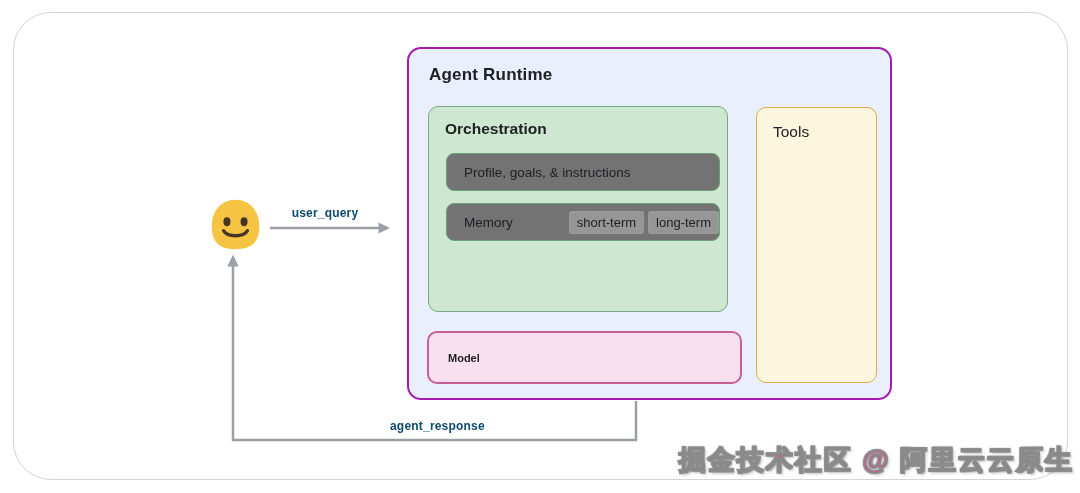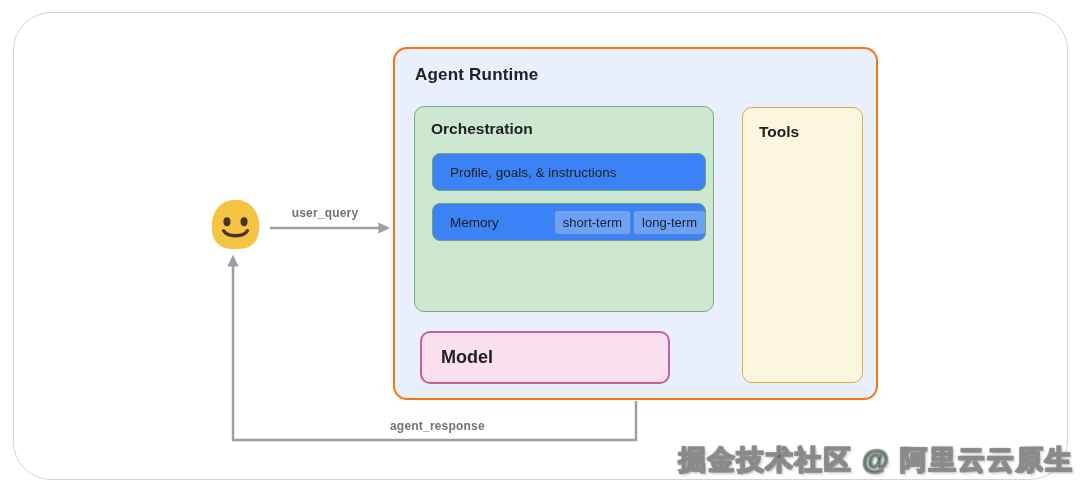--- a/index.html
+++ b/index.html
@@ -8,65 +8,65 @@
     overflow:hidden;font-family:"Liberation Sans",sans-serif;color:#202124;
   }
   .card{
     position:absolute;left:13px;top:12px;width:1053px;height:466px;
     border:1px solid #d3d3d3;border-radius:38px;background:#ffffff;
   }
   svg.arrows{position:absolute;left:0;top:0;width:1080px;height:493px;pointer-events:none;}
   svg.emoji{position:absolute;left:207px;top:197px;width:57px;height:57px;}
 
   .runtime{
-    position:absolute;left:393px;top:47px;width:485px;height:353px;
-    background:#e9effc;border:2px solid #f97316;border-radius:14px;box-sizing:border-box;
+    position:absolute;left:407px;top:47px;width:485px;height:353px;
+    background:#e9effc;border:2px solid #a21caf;border-radius:14px;box-sizing:border-box;
   }
   .runtime-title{position:absolute;left:20px;top:16px;font-size:17px;font-weight:700;letter-spacing:.2px;}
 
   .orchestration{
     position:absolute;left:19px;top:57px;width:300px;height:206px;
     background:#cde7d0;border:1.5px solid #79a983;border-radius:10px;box-sizing:border-box;
   }
   .orch-title{position:absolute;left:16px;top:13px;font-size:15.5px;font-weight:600;}
   .item{
     position:absolute;left:17px;width:274px;height:38px;
-    background:#3b82f6;border:1.3px solid #6fa278;border-radius:8px;box-sizing:border-box;
+    background:#737373;border:1.3px solid #6fa278;border-radius:8px;box-sizing:border-box;
     display:flex;align-items:center;font-size:13.5px;font-weight:500;
   }
   .item .txt{padding-left:17px;white-space:nowrap;}
   .item1{top:46px;}
   .item2{top:96px;padding-right:0;}
   .item3{top:149px;}
   .chips{margin-left:auto;display:flex;gap:4px;}
   .chip{
     border:1.4px dashed #9aa0a6;border-radius:3px;background:rgba(255,255,255,.25);
     padding:3px 7px;font-size:13px;font-weight:500;white-space:nowrap;
   }
 
   .model{
-    position:absolute;left:18px;top:282px;width:250px;height:53px;
+    position:absolute;left:18px;top:282px;width:315px;height:53px;
     background:#fae0ee;border:2px solid #c55f95;border-radius:10px;box-sizing:border-box;
-    display:flex;align-items:center;font-size:18px;font-weight:600;margin-left:7px;
+    display:flex;align-items:center;font-size:11px;font-weight:600;
   }
   .model .txt{padding-left:19px;}
 
   .tools{
     position:absolute;left:347px;top:58px;width:121px;height:276px;
     background:#fcf6df;border:1.5px solid #dcae49;border-radius:10px;box-sizing:border-box;
   }
-  .tools .txt{position:absolute;left:16px;top:15px;font-size:15.5px;font-weight:700;}
+  .tools .txt{position:absolute;left:16px;top:15px;font-size:15.5px;font-weight:400;}
 
-  .flow-label{position:absolute;font-size:12px;font-weight:600;color:#737373;letter-spacing:.2px;}
+  .flow-label{position:absolute;font-size:12px;font-weight:600;color:#0c4a6e;letter-spacing:.2px;}
   .lbl-query{left:268px;top:206px;width:114px;text-align:center;}
   .lbl-response{left:390px;top:419px;}
 
   .watermark{
     position:absolute;left:0;right:6px;top:442px;text-align:right;
-    font-size:27px;font-weight:700;letter-spacing:2px;color:#15803d;
+    font-size:27px;font-weight:700;letter-spacing:2px;color:#ec4899;
     -webkit-text-stroke:1.3px #8a8a8a;
     text-shadow:1px 1px 1px #9a9a9a,-1px -1px 1px #9a9a9a,1px -1px 1px #9a9a9a,-1px 1px 1px #9a9a9a,2px 2px 3px rgba(0,0,0,.25);
   }
 </style>
 </head>
 <body>
 
 <div class="canvas">
 
   <div class="card"></div>

